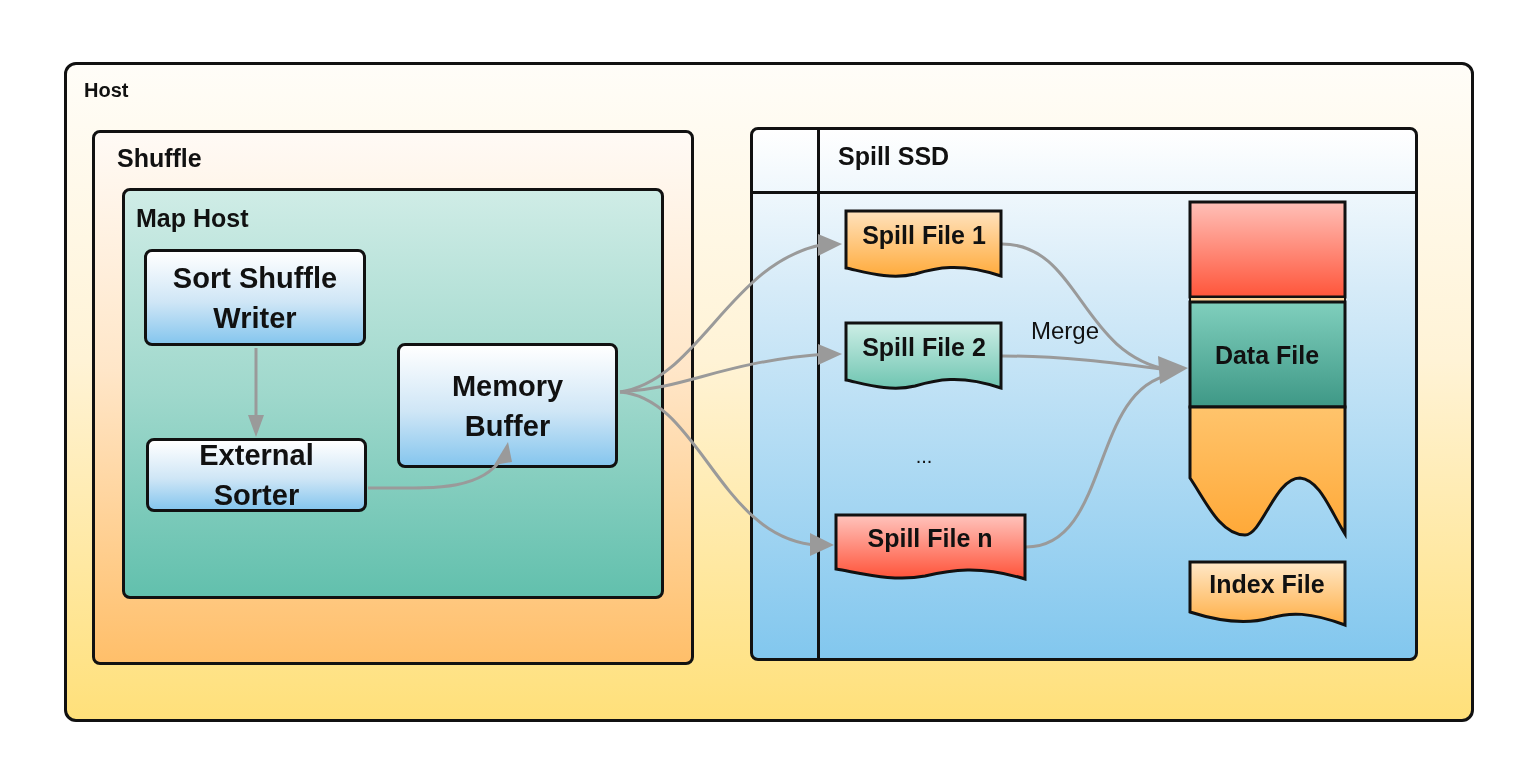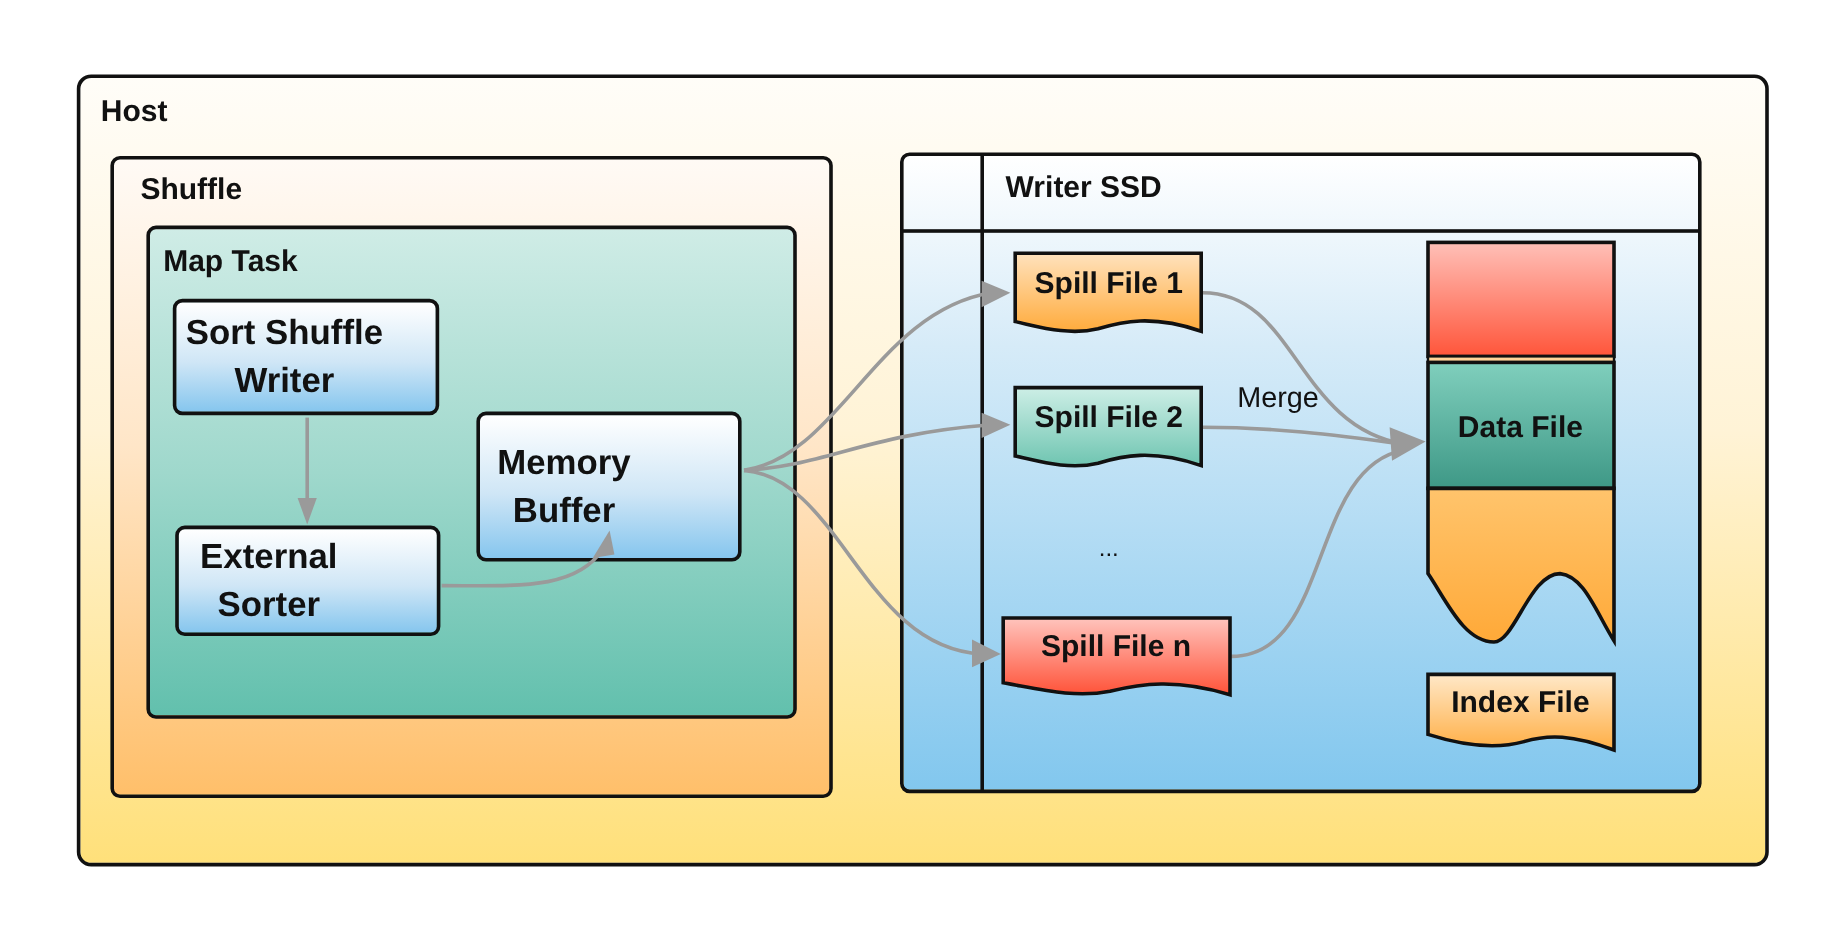--- a/index.html
+++ b/index.html
@@ -2,56 +2,56 @@
 <html><head>
 <meta charset="utf-8">
 <style>
   html, body { margin:0; padding:0; background:#ffffff; }
   body { width:1536px; height:784px; position:relative; overflow:hidden; font-family:"Liberation Sans", sans-serif; }
   .box { position:absolute; box-sizing:border-box; border:3px solid #111; border-radius:12px; }
   .lbl { position:absolute; font-weight:bold; color:#111; white-space:nowrap; }
   #host { left:64px; top:62px; width:1410px; height:660px; background:linear-gradient(#fffdf8 0%, #fff3d6 45%, #ffe07a 100%); }
   #executor { left:92px; top:130px; width:602px; height:535px; border-radius:8px; background:linear-gradient(#fffaf5 0%, #ffe6c8 45%, #ffbf6a 100%); }
   #maptask { left:122px; top:188px; width:542px; height:411px; border-radius:8px; background:linear-gradient(#cfece6 0%, #9fd8cc 50%, #62c0ad 100%); }
-  .comp { position:absolute; box-sizing:border-box; border:3px solid #111; border-radius:8px; background:linear-gradient(#ffffff 0%, #cfe6f6 55%, #86c6ee 100%); display:flex; align-items:center; justify-content:flex-start; text-align:center; font-weight:bold; font-size:29px; line-height:40px; color:#111; }
+  .comp { position:absolute; box-sizing:border-box; border:3px solid #111; border-radius:8px; background:linear-gradient(#ffffff 0%, #cfe6f6 55%, #86c6ee 100%); display:flex; align-items:center; justify-content:center; text-align:center; font-weight:bold; font-size:29px; line-height:40px; color:#111; }
   #sorter-writer { left:144px; top:249px; width:222px; height:97px; }
-  #external-sorter { left:146px; top:438px; width:221px; height:92px; }
+  #external-sorter { left:146px; top:438px; width:221px; height:74px; }
   #memory-buffer { left:397px; top:343px; width:221px; height:125px; }
   #ssd { left:750px; top:127px; width:668px; height:534px; border-radius:8px; background:linear-gradient(#ffffff 0%, #d6ebf8 30%, #82c7ee 100%); }
   #ssd-divider-h { position:absolute; left:752px; top:191px; width:664px; height:3px; background:#111; }
   #ssd-divider-v { position:absolute; left:817px; top:130px; width:3px; height:529px; background:#111; }
   svg#overlay { position:absolute; left:0; top:0; }
   .ftext { font-family:"Liberation Sans", sans-serif; font-weight:bold; font-size:25px; fill:#111; }
 </style>
 </head>
 <body>
 
 <div class="box" id="host"></div>
-<div class="lbl" style="left:84px;top:79px;font-size:25px;">Host</div>
+<div class="lbl" style="left:84px;top:79px;font-size:20px;">Host</div>
 
 <div class="box" id="executor"></div>
 <div class="lbl" style="left:117px;top:144px;font-size:25px;">Shuffle</div>
 
 <div class="box" id="maptask"></div>
-<div class="lbl" style="left:136px;top:204px;font-size:25px;">Map Task</div>
+<div class="lbl" style="left:136px;top:204px;font-size:25px;">Map Host</div>
 
 <div class="comp" id="sorter-writer">
     <span style="width:180px">Sort Shuffle Writer</span>
   </div>
 <div class="comp" id="external-sorter">
     <span style="width:150px">External Sorter</span>
   </div>
 <div class="comp" id="memory-buffer">
     <span style="width:140px">Memory Buffer</span>
   </div>
 
 <div class="box" id="ssd"></div>
 <div id="ssd-divider-h"></div>
 <div id="ssd-divider-v"></div>
-<div class="lbl" style="left:838px;top:142px;font-size:25px;">Writer SSD</div>
+<div class="lbl" style="left:838px;top:142px;font-size:25px;">Spill SSD</div>
 
 <svg id="overlay" width="1536" height="784">
   <defs>
     <linearGradient id="gOrange" x1="0" y1="0" x2="0" y2="1">
         <stop offset="0" stop-color="#ffe2bd"></stop>
         <stop offset="1" stop-color="#ffab3c"></stop>
       </linearGradient>
     <linearGradient id="gTeal" x1="0" y1="0" x2="0" y2="1">
         <stop offset="0" stop-color="#cdeee6"></stop>
         <stop offset="1" stop-color="#6fc5b1"></stop>

